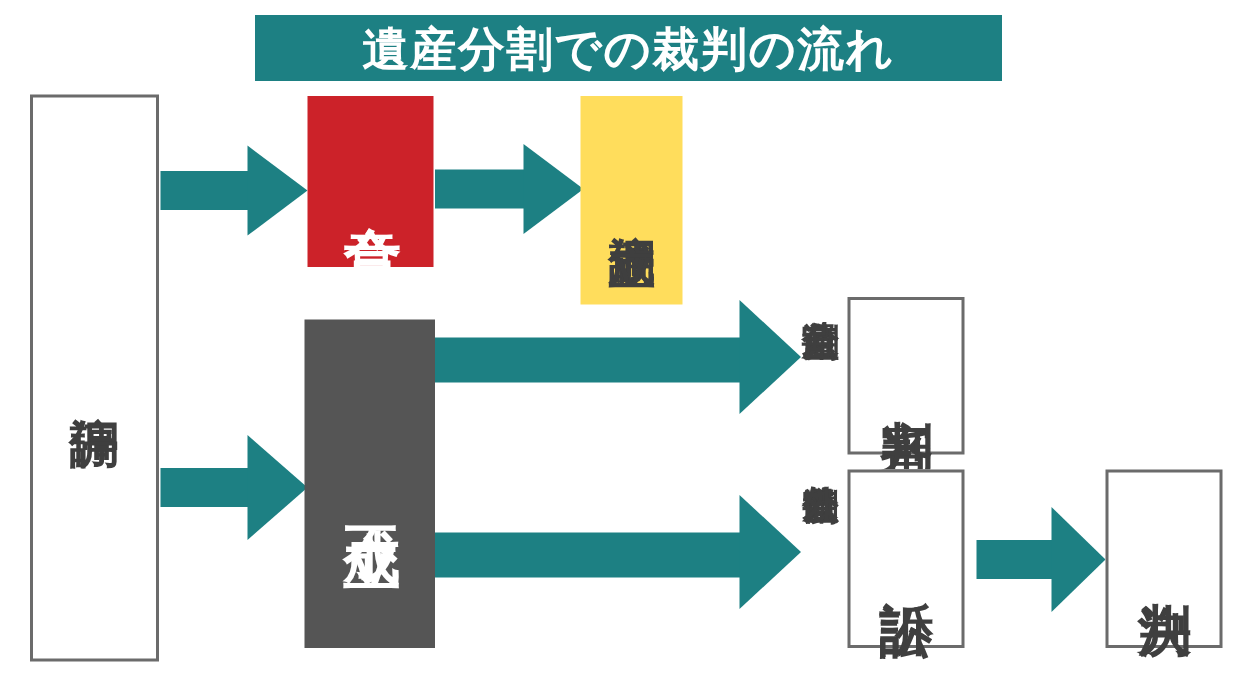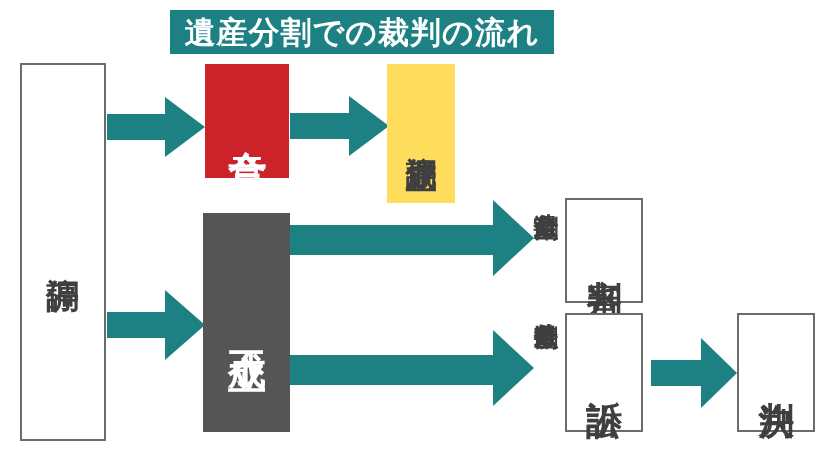--- a/index.html
+++ b/index.html
@@ -16,21 +16,21 @@
     height: 449px;
     background: #ffffff;
     overflow: hidden;
   }
 
   
   .title-bar {
     position: absolute;
     left: 170px;
     top: 10px;
-    width: 384px;
+    width: 498px;
     height: 44px;
     background: #1d8083;
     display: flex;
     align-items: center;
     justify-content: center;
   }
   .title-text {
     color: #ffffff;
     font-size: 31px;
     font-weight: bold;

